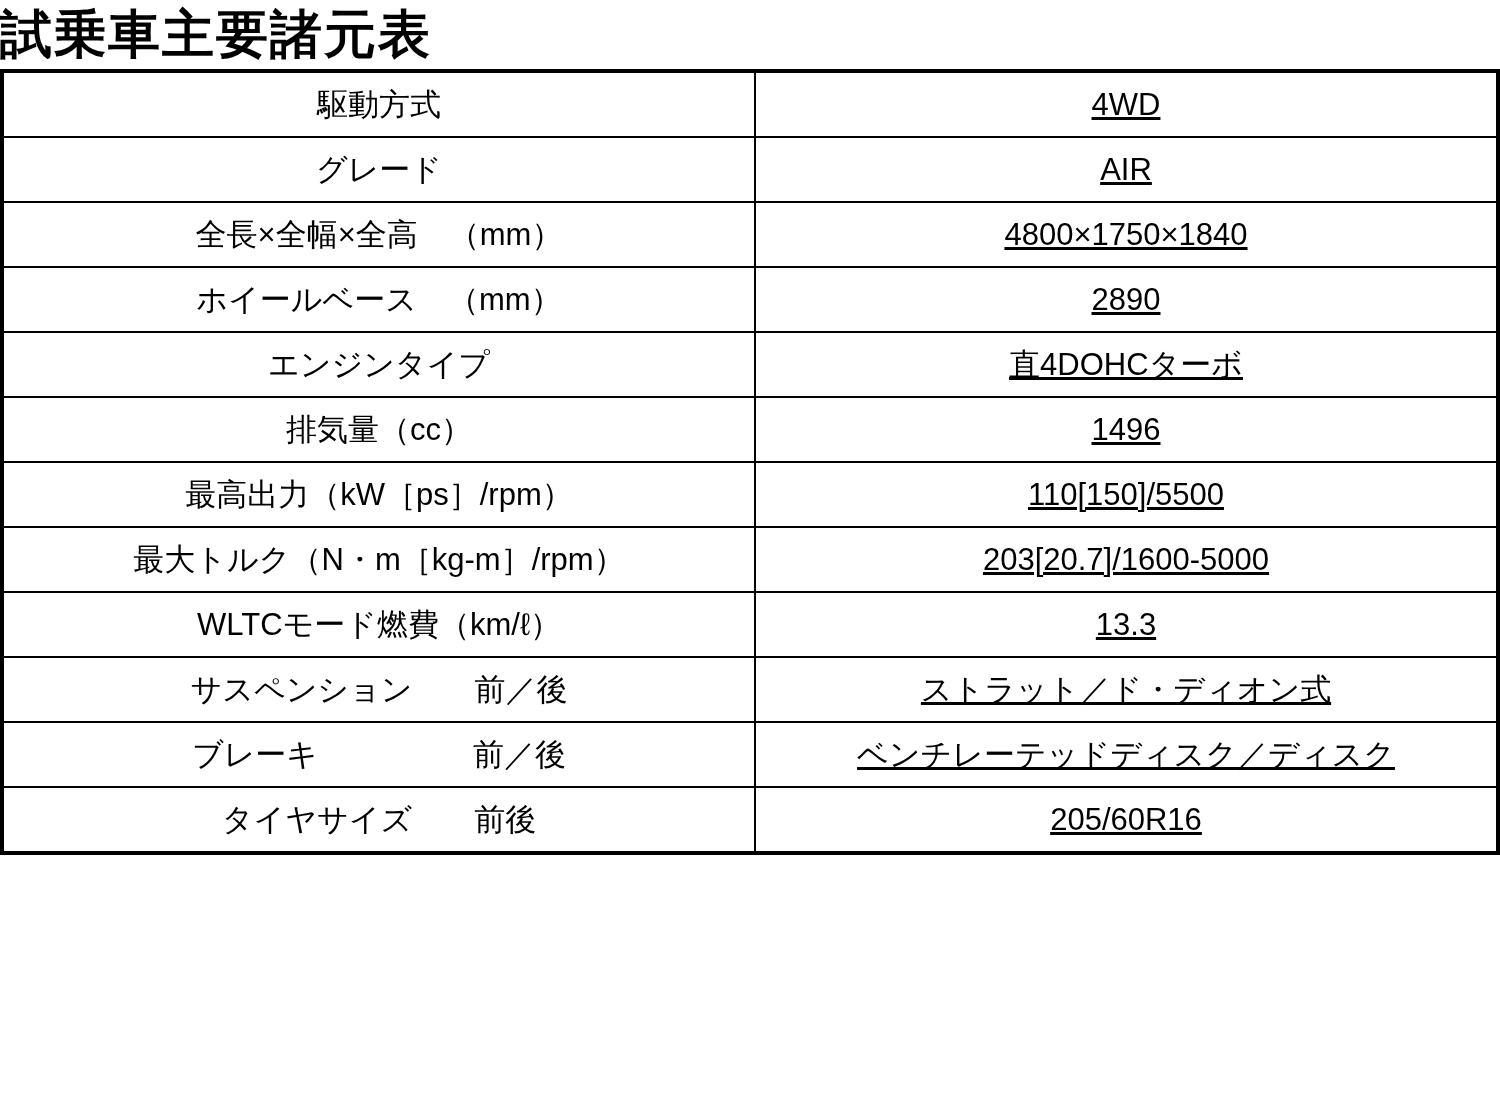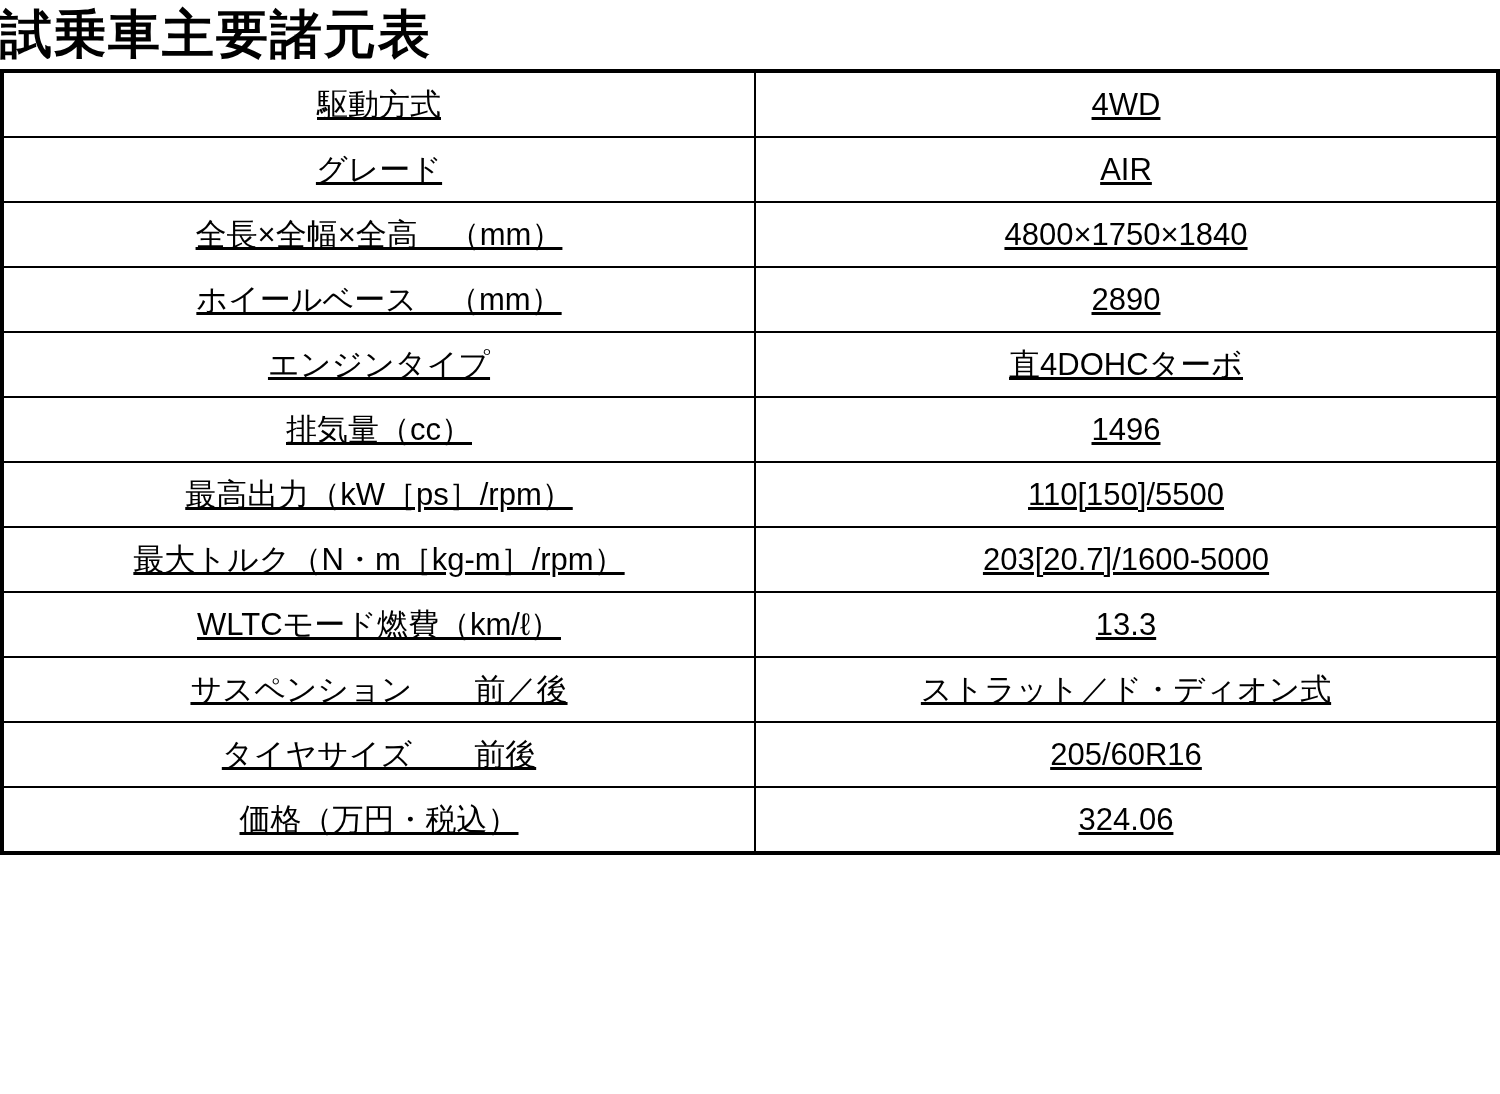--- a/index.html
+++ b/index.html
@@ -42,21 +42,20 @@
     padding: 0 4px;
     text-align: center;
     vertical-align: middle;
     font-size: 31px;
     line-height: 1.15;
     white-space: nowrap;
     overflow: hidden;
   }
   .spec-table td.label {
     width: 742px;
-    text-decoration: underline;
   }
   .spec-table td.value {
     width: 732px;
     text-decoration: underline;
   }
   .spec-table tr:first-child td {
     border-top: none;
   }
   .spec-table tr:last-child td {
     border-bottom: none;
@@ -114,23 +113,23 @@
       </tr>
       <tr>
         <td class="label">WLTCモード燃費（km/ℓ）</td>
         <td class="value">13.3</td>
       </tr>
       <tr>
         <td class="label">サスペンション　　前／後</td>
         <td class="value">ストラット／ド・ディオン式</td>
       </tr>
       <tr>
+        <td class="label">ブレーキ　　　　　前／後</td>
+        <td class="value">ベンチレーテッドディスク／ディスク</td>
+      </tr>
+      <tr>
         <td class="label">タイヤサイズ　　前後</td>
         <td class="value">205/60R16</td>
-      </tr>
-      <tr>
-        <td class="label">価格（万円・税込）</td>
-        <td class="value">324.06</td>
       </tr>
     </tbody>
   </table>
 
 </div>
 
 </body></html>

